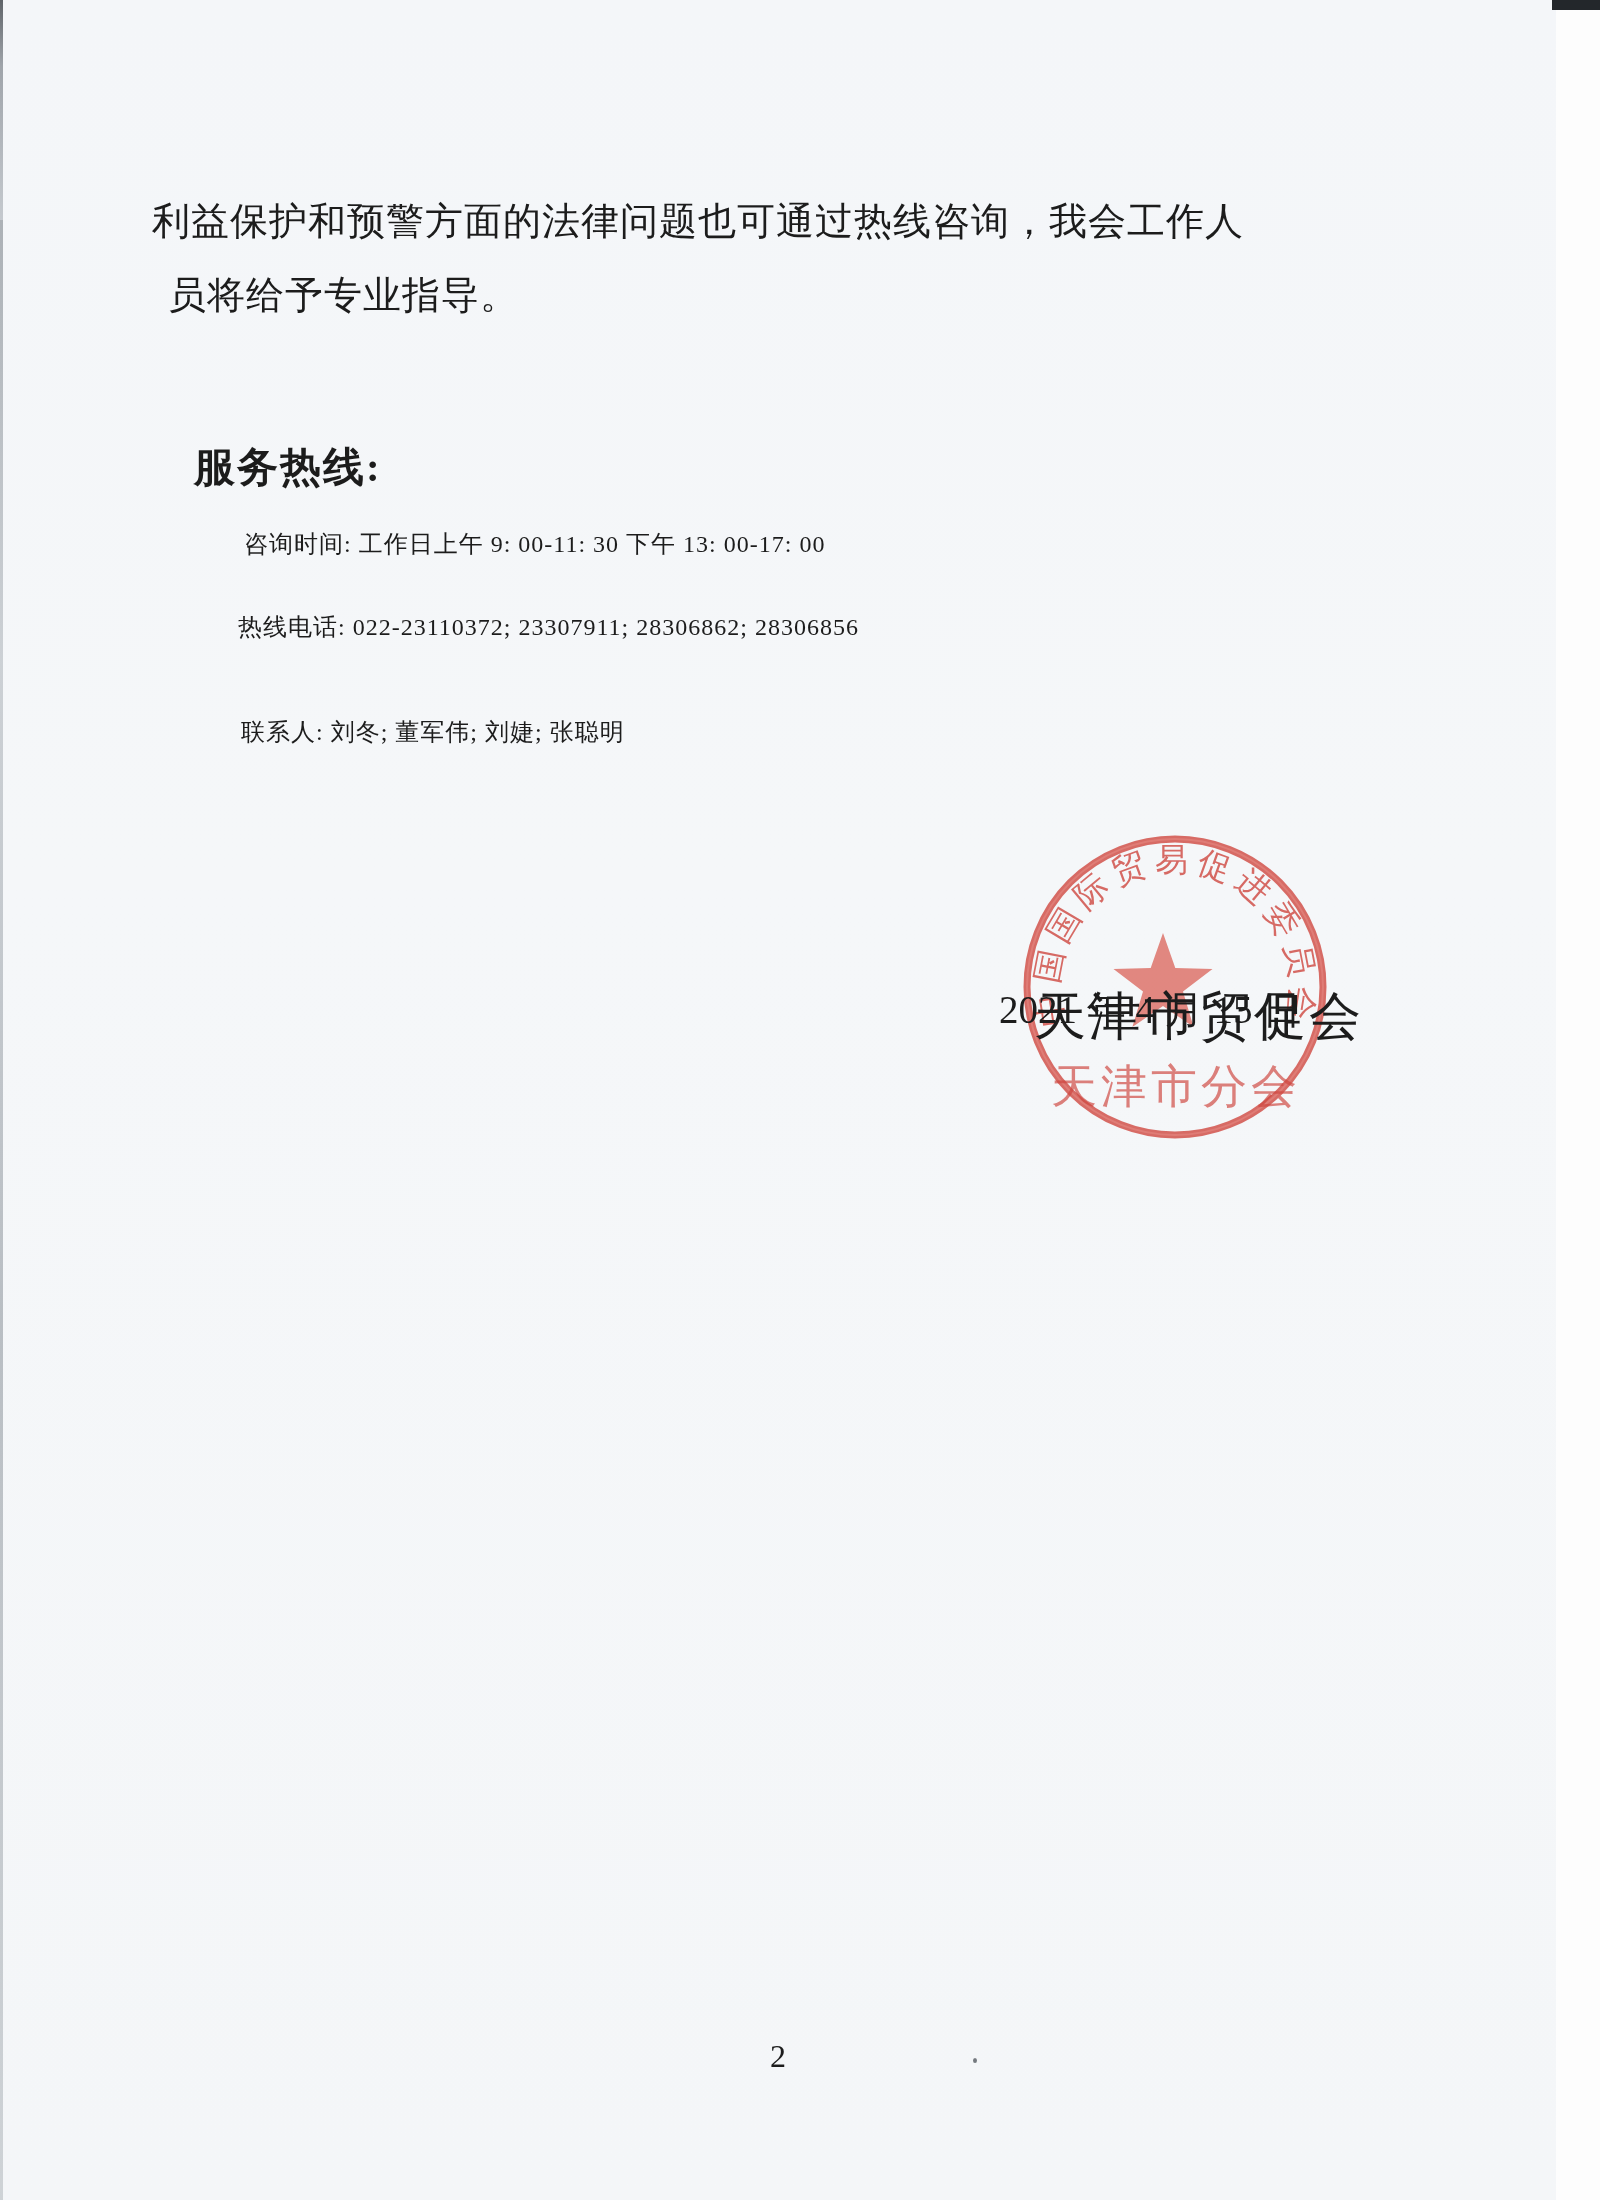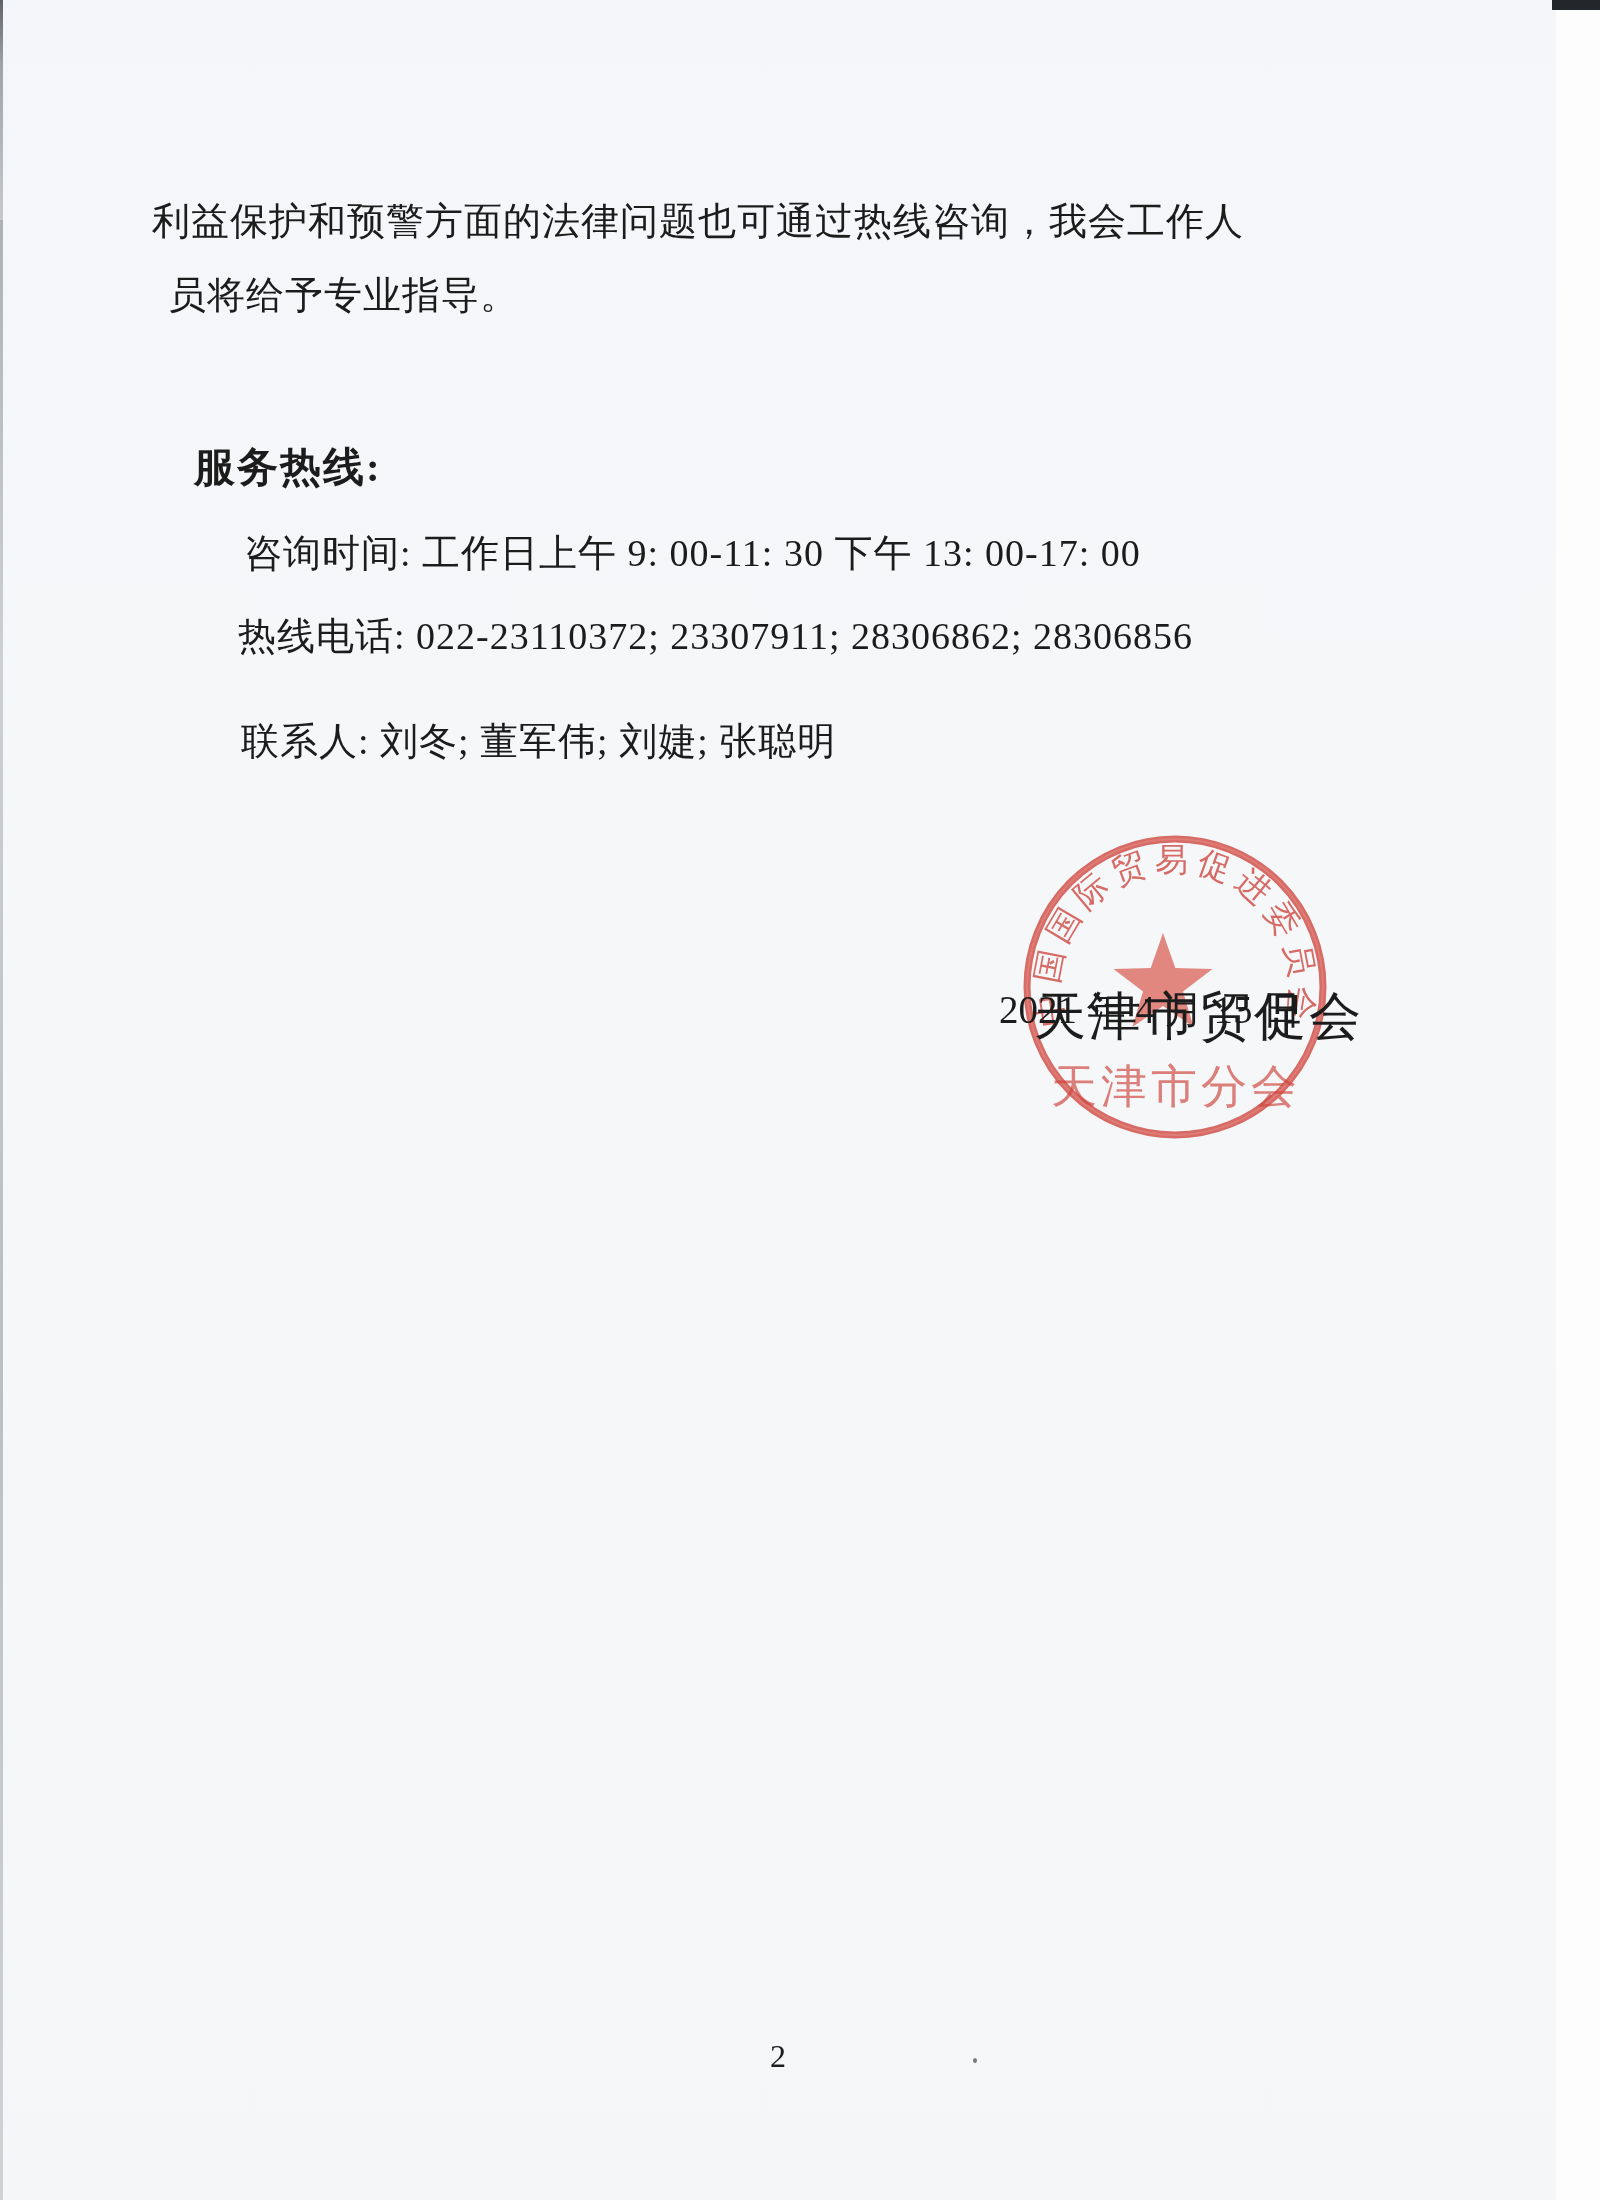--- a/index.html
+++ b/index.html
@@ -19,21 +19,21 @@
       #9aa0a6 6.5%,#c2c7cc 30%,#aab0b6 60%,#c5cace 100%);
     opacity:.8;
   }
   .scan-corner{
     position:absolute;left:1552px;top:0;width:48px;height:10px;
     background:#23272b;
   }
   .line{position:absolute;white-space:pre;letter-spacing:1px;}
   .body-text{font-size:38px;}
   .heading{font-size:41px;font-weight:bold;letter-spacing:2px;}
-  .item{font-size:38px;}
+  .item{font-size:24px;}
   .sig{position:absolute;z-index:3;white-space:pre;}
   .sig-org{font-size:52px;letter-spacing:3px;text-align:center;}
   .sig-date{font-size:39px;text-align:center;}
   .page-num{position:absolute;font-size:32px;}
   .speck{position:absolute;width:4px;height:5px;border-radius:50%;background:#4a4f55;opacity:.75;}
   .seal-wrap{position:absolute;left:1018px;top:834px;width:315px;height:306px;z-index:2;}
 </style>
 </head>
 <body>
 

